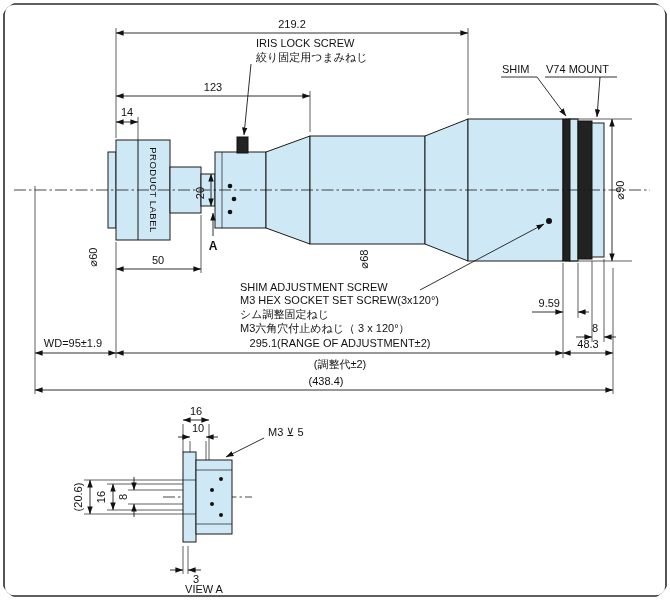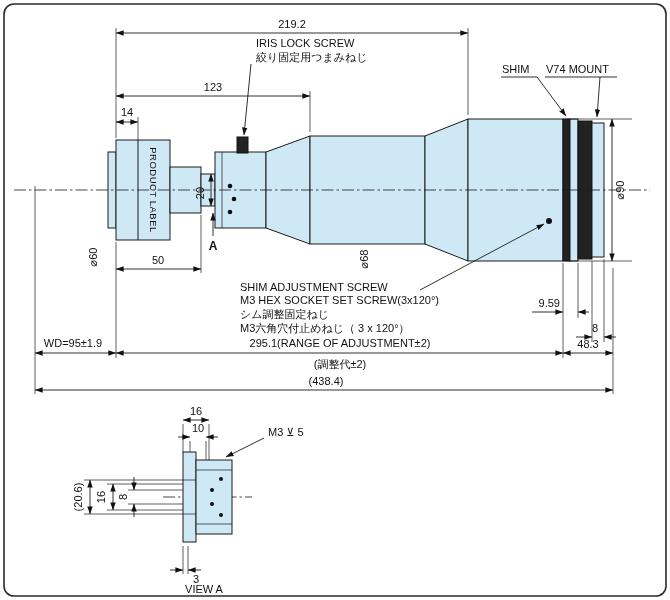--- a/index.html
+++ b/index.html
@@ -1,17 +1,17 @@
 <!DOCTYPE html>
 <html><head>
 <meta charset="utf-8">
 <style>
   html,body{margin:0;padding:0;background:#ffffff;}
   .sheet{position:relative;width:670px;height:600px;background:#fff;overflow:hidden;
-         font-family:"Liberation Sans","DejaVu Sans",sans-serif;}
+         font-family:"Liberation Sans","DejaVu Sans",sans-serif;border-radius:26px;}
   svg{display:block;}
   svg text{font-family:"Liberation Sans","DejaVu Sans",sans-serif;font-size:11px;fill:#111;}
   .mid{text-anchor:middle;}
   .end{text-anchor:end;}
   .sm{font-size:9.5px;letter-spacing:.5px;}
   .bold{font-weight:bold;font-size:12px;}
   .part{fill:#cfe8f5;stroke:#1a1a1a;stroke-width:1;}
   .dark{fill:#222222;stroke:#111111;stroke-width:1;}
   .ln{stroke:#1a1a1a;stroke-width:1;fill:none;}
   .thin{stroke:#1a1a1a;stroke-width:.7;fill:none;}

